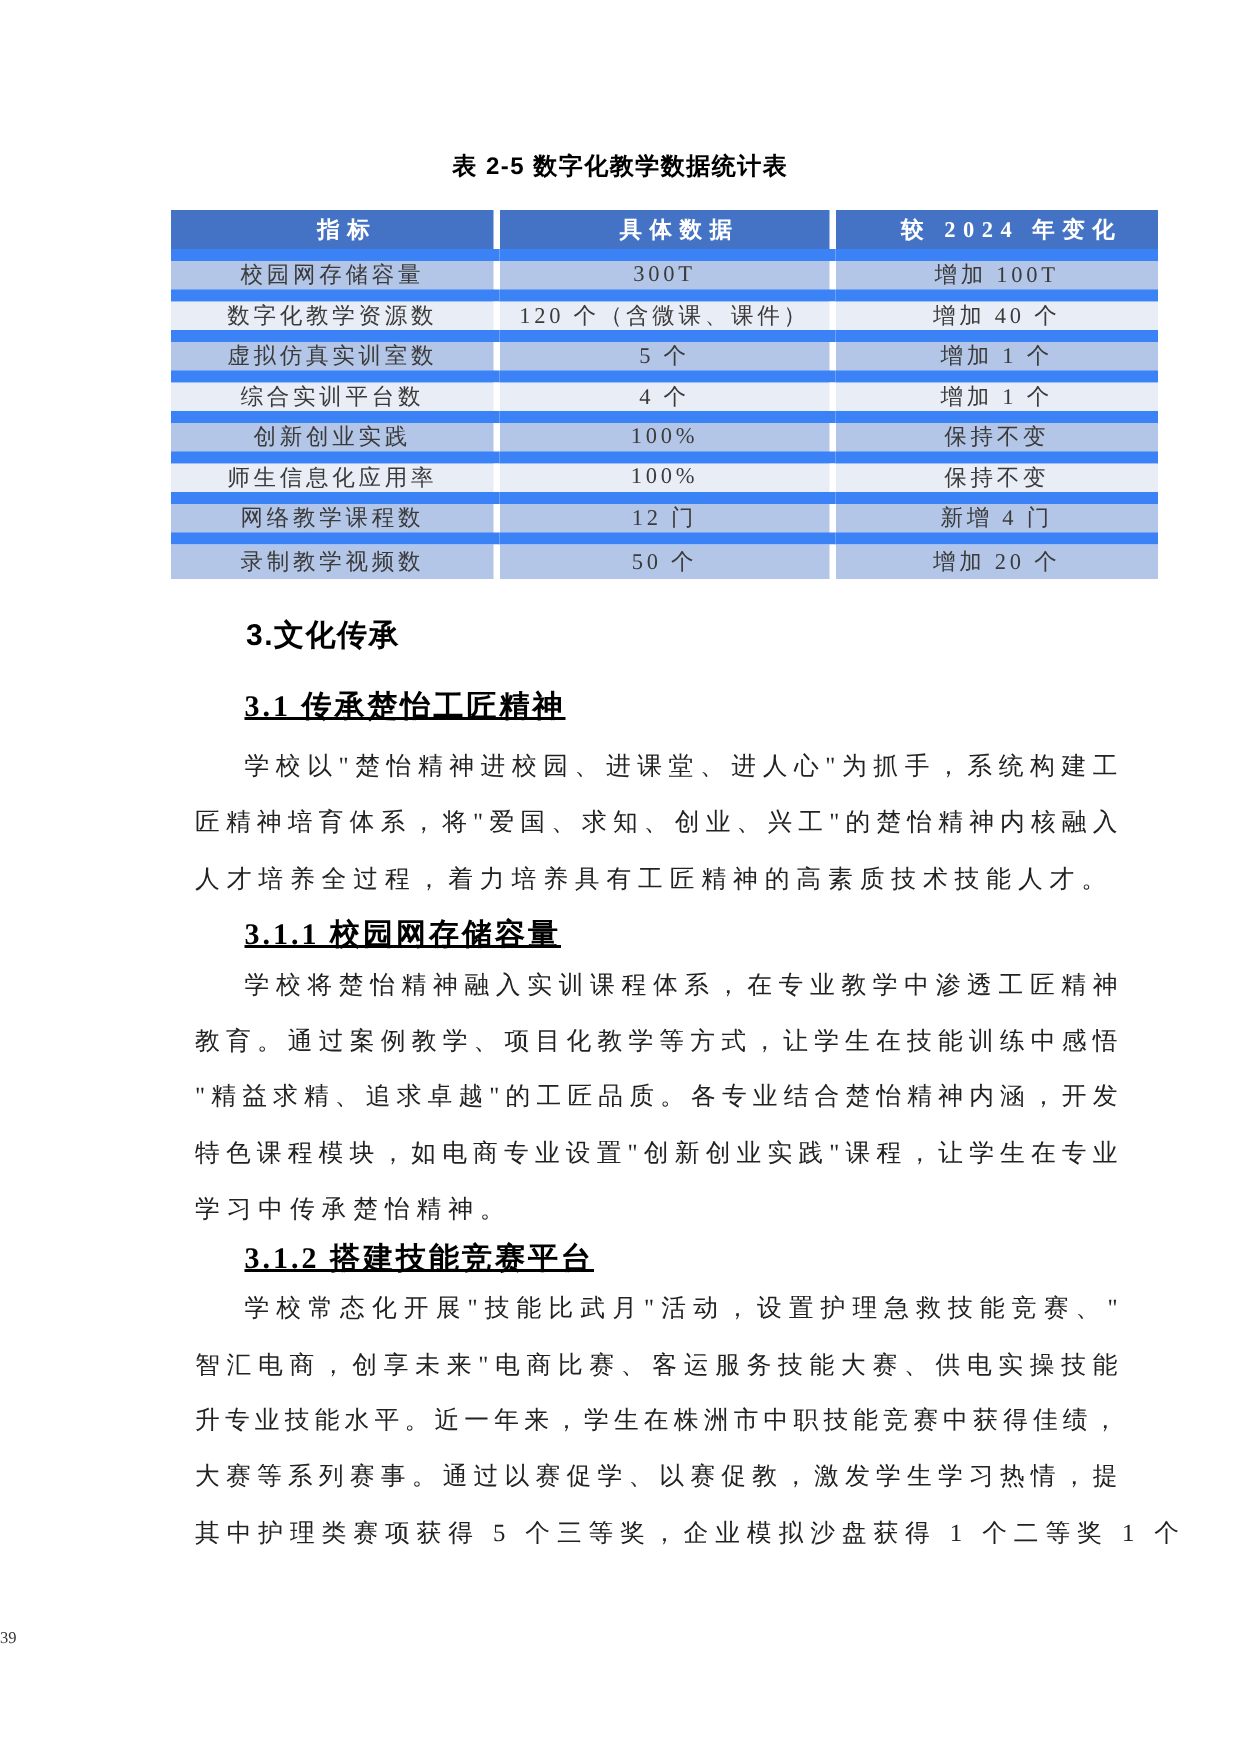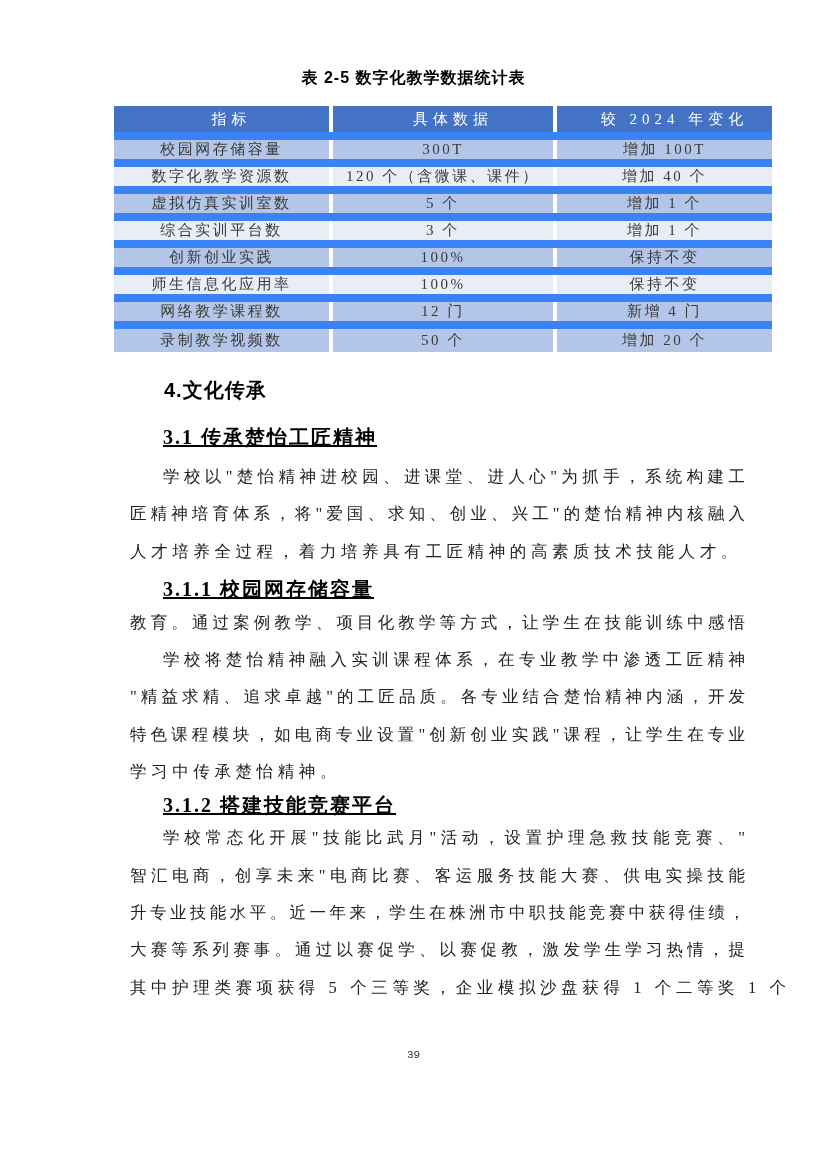--- a/index.html
+++ b/index.html
@@ -7,21 +7,21 @@
   .page {
     position: relative;
     width: 827px;
     height: 1169px;
     background: #ffffff;
     overflow: hidden;
     font-family: "Liberation Serif", serif;
     color: #1a1a1a;
   }
   .table-title {
-    padding-top: 68px;
+    padding-top: 102px;
     text-align: center;
     font-family: "Liberation Sans", sans-serif;
     font-weight: bold;
     font-size: 16px;
     line-height: 20px;
     color: #000;
     letter-spacing: 1px;
   }
   table.stats {
     margin: 18px 0 0 114px;
@@ -35,21 +35,21 @@
     vertical-align: middle;
     overflow: hidden;
     white-space: nowrap;
   }
   table.stats tr + tr > * { border-top: 8px solid #3b82f6; }
   table.stats th + th, table.stats td + td { border-left: 4px solid #ffffff; }
   table.stats th {
     height: 30px;
     background: var(--c-header, #4472C4);
     color: #ffffff;
-    font-weight: normal;
+    font-weight: bold;
     letter-spacing: 5px;
     padding-left: 20px;
   }
   table.stats td {
     height: 27px;
     color: #3a3a3a;
     letter-spacing: 2.5px;
   }
   tr.band-a td { background: var(--c-band-a, #B4C6E7); }
   tr.band-b td { background: var(--c-band-b, #E9EDF6); }
@@ -86,25 +86,25 @@
     white-space: nowrap;
     text-align: justify;
     text-align-last: justify;
     color: #222;
   }
   .bodyline.indent { padding-left: 33px; }
   .bodyline.last { text-align-last: left; letter-spacing: 4.6px; }
 
   .page-number {
     position: absolute;
-    top: 1048px;
+    top: 1085px;
     left: 0;
     width: 100%;
-    text-align: center;
-    font-family: Liberation Mono, monospace;
+    text-align: left;
+    font-family: Liberation Serif, serif;
     font-size: 11px;
     line-height: 14px;
     color: #333;
   }
 </style>
 </head>
 <body>
 
 <div class="page">
 
@@ -132,21 +132,21 @@
       <td>120 个（含微课、课件）</td>
       <td>增加 40 个</td>
     </tr>
     <tr class="band-a">
       <td>虚拟仿真实训室数</td>
       <td>5 个</td>
       <td>增加 1 个</td>
     </tr>
     <tr class="band-b">
       <td>综合实训平台数</td>
-      <td>3 个</td>
+      <td>4 个</td>
       <td>增加 1 个</td>
     </tr>
     <tr class="band-a">
       <td>创新创业实践</td>
       <td>100%</td>
       <td>保持不变</td>
     </tr>
     <tr class="band-b">
       <td>师生信息化应用率</td>
       <td>100%</td>
@@ -158,35 +158,35 @@
       <td>新增 4 门</td>
     </tr>
     <tr class="band-a">
       <td>录制教学视频数</td>
       <td>50 个</td>
       <td>增加 20 个</td>
     </tr>
   </tbody>
     </table>
 
-  <div class="h-main">4.文化传承</div>
+  <div class="h-main">3.文化传承</div>
 
   <div class="h-sub">3.1 传承楚怡工匠精神</div>
 
   <div class="para p1">
     <div class="bodyline indent">学校以"楚怡精神进校园、进课堂、进人心"为抓手，系统构建工</div>
     <div class="bodyline">匠精神培育体系，将"爱国、求知、创业、兴工"的楚怡精神内核融入</div>
     <div class="bodyline last">人才培养全过程，着力培养具有工匠精神的高素质技术技能人才。</div>
   </div>
 
   <div class="h-sub l311">3.1.1 校园网存储容量</div>
 
   <div class="para p2">
+    <div class="bodyline indent">学校将楚怡精神融入实训课程体系，在专业教学中渗透工匠精神</div>
     <div class="bodyline">教育。通过案例教学、项目化教学等方式，让学生在技能训练中感悟</div>
-    <div class="bodyline indent">学校将楚怡精神融入实训课程体系，在专业教学中渗透工匠精神</div>
     <div class="bodyline">"精益求精、追求卓越"的工匠品质。各专业结合楚怡精神内涵，开发</div>
     <div class="bodyline">特色课程模块，如电商专业设置"创新创业实践"课程，让学生在专业</div>
     <div class="bodyline last">学习中传承楚怡精神。</div>
   </div>
 
   <div class="h-sub l312">3.1.2 搭建技能竞赛平台</div>
 
   <div class="para p3">
     <div class="bodyline indent">学校常态化开展"技能比武月"活动，设置护理急救技能竞赛、"</div>
     <div class="bodyline">智汇电商，创享未来"电商比赛、客运服务技能大赛、供电实操技能</div>

